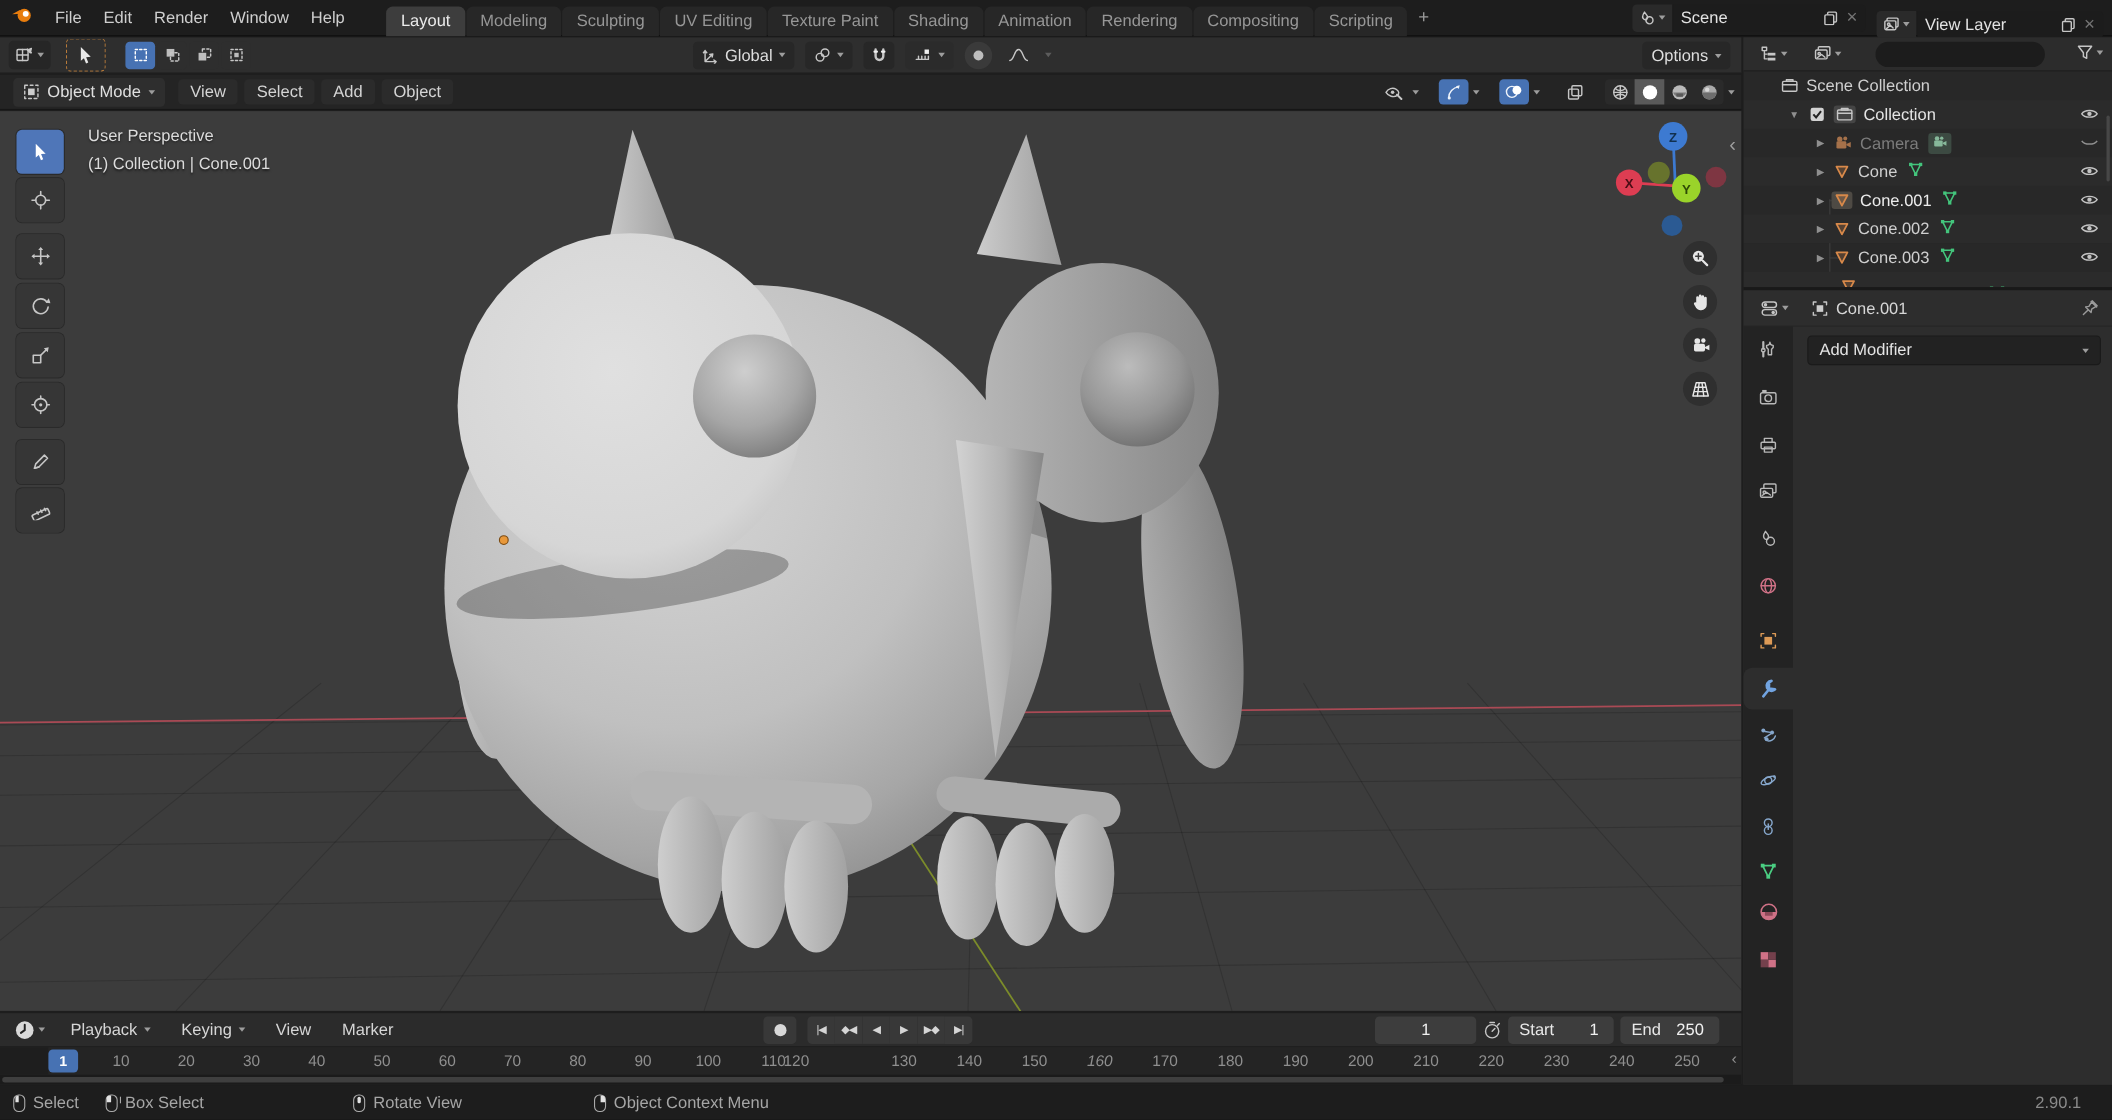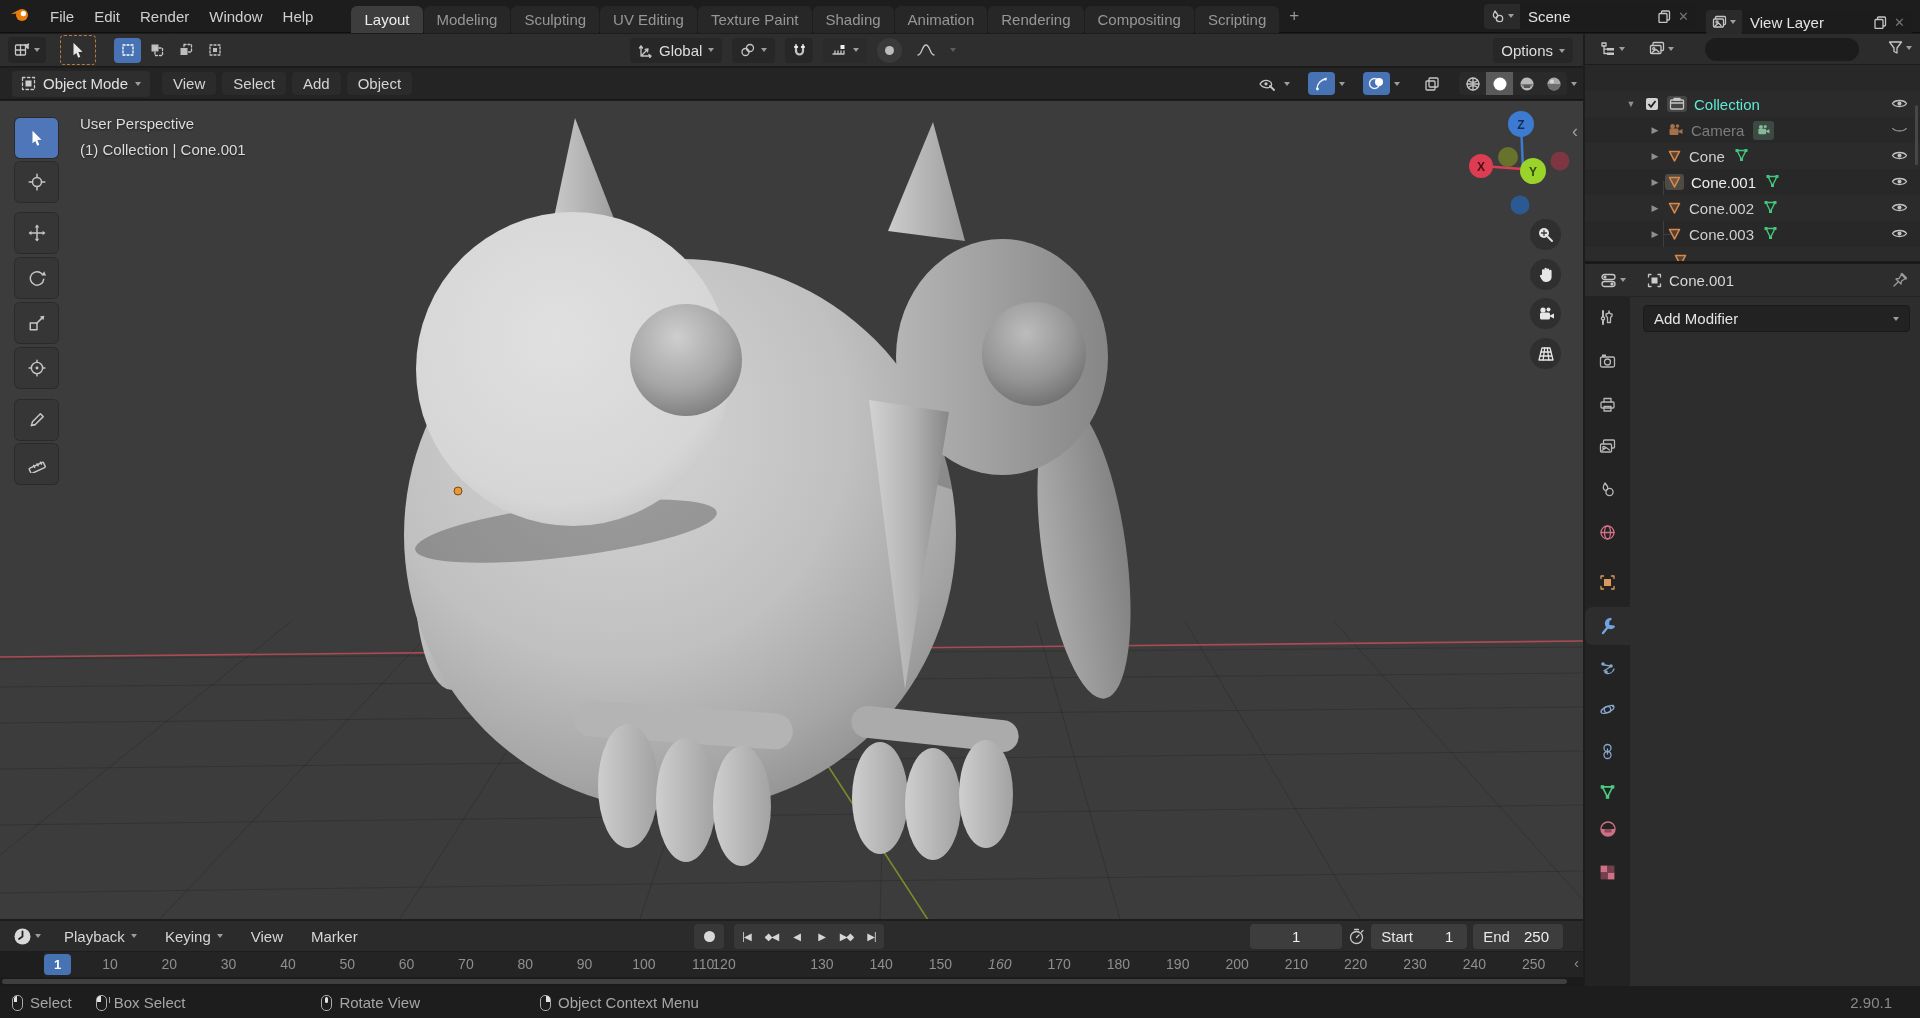--- a/index.html
+++ b/index.html
@@ -617,37 +617,45 @@
         <svg class="ic" width="15" height="15" viewBox="0 0 15 15">
             <path d="M1.5,2 h12 L9,8 v5 l-3,-1.5 V8 Z"></path>
           </svg>
         <span class="cr"></span>
       </span>
     </div>
 
     <div id="outliner-rows">
       <div class="treeline"></div>
 
+      <div class="orow" style="top:0px;">
+        <span style="width:34px;"></span>
+        <svg class="ic" width="16" height="14" viewBox="0 0 16 14">
+            <rect x="1.5" y="3" width="13" height="9" rx="1"></rect>
+            <path d="M1.5,6 h13 M5,1.5 h6 v1.5 h-6 Z"></path>
+          </svg>
+        <span class="lbl">Scene Collection</span>
+      </div>
 
       <div class="orow alt" style="top:26px;">
         <span style="width:40px;"></span>
         <span class="disc">▼</span>
         <span style="width:8px;"></span>
         <svg width="14" height="14" viewBox="0 0 14 14">
             <rect x="1" y="1" width="12" height="12" rx="2" fill="#d2d2d2"></rect>
             <path d="M3.5,7 l2.5,2.8 L10.5,4" stroke="#222" stroke-width="1.8" fill="none"></path>
           </svg>
         <span style="width:8px;"></span>
         <span class="chip hl2">
             <svg class="ic" width="16" height="14" viewBox="0 0 16 14">
               <rect x="1.5" y="3" width="13" height="9" rx="1"></rect>
               <path d="M1.5,6 h13 M5,1.5 h6 v1.5 h-6 Z"></path>
             </svg>
           </span>
-        <span class="lbl" style="color:#5eead4;">Collection</span>
+        <span class="lbl" style="color:#e5e5e5;">Collection</span>
         <span class="eyecol">
           <svg class="eyesvg" width="17" height="11" viewBox="0 0 17 11">
               <path d="M1.5,5.5 C4,1.5 13,1.5 15.5,5.5 C13,9.5 4,9.5 1.5,5.5 Z" fill="none" stroke="#c3c3c3" stroke-width="1.3"></path>
               <circle cx="8.5" cy="5.5" r="2" fill="#c3c3c3"></circle>
             </svg>
         </span>
       </div>
 
       <div class="orow" style="top:52px;">
         <span class="stub" style="top:65px;"></span>

